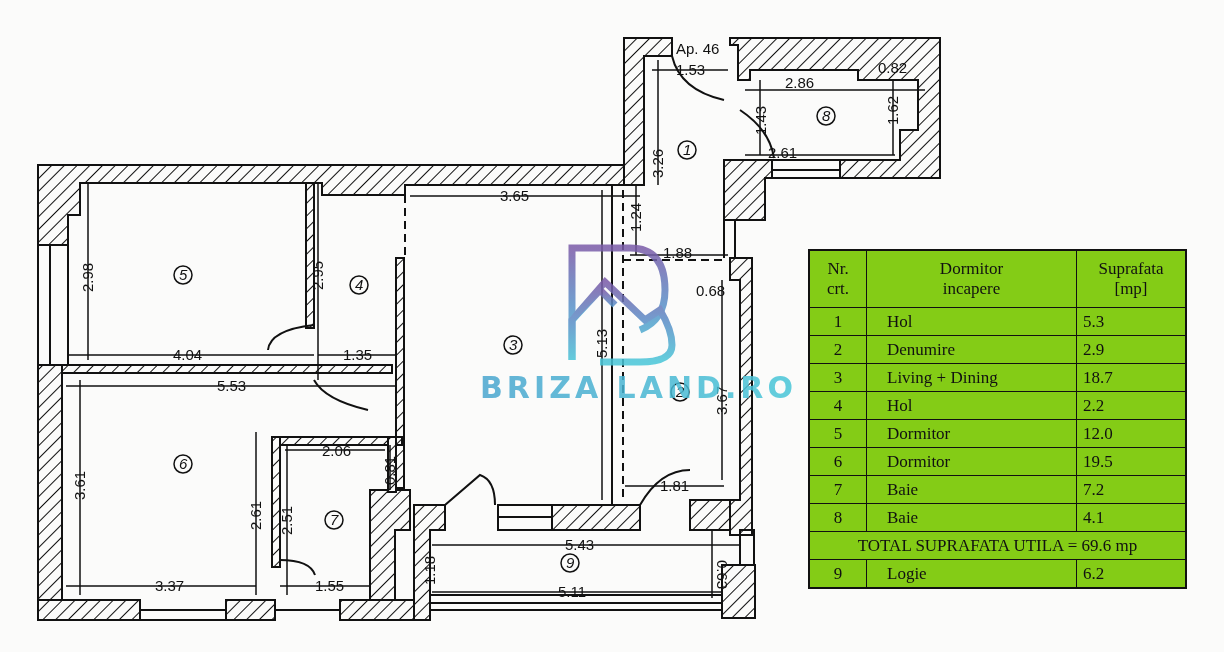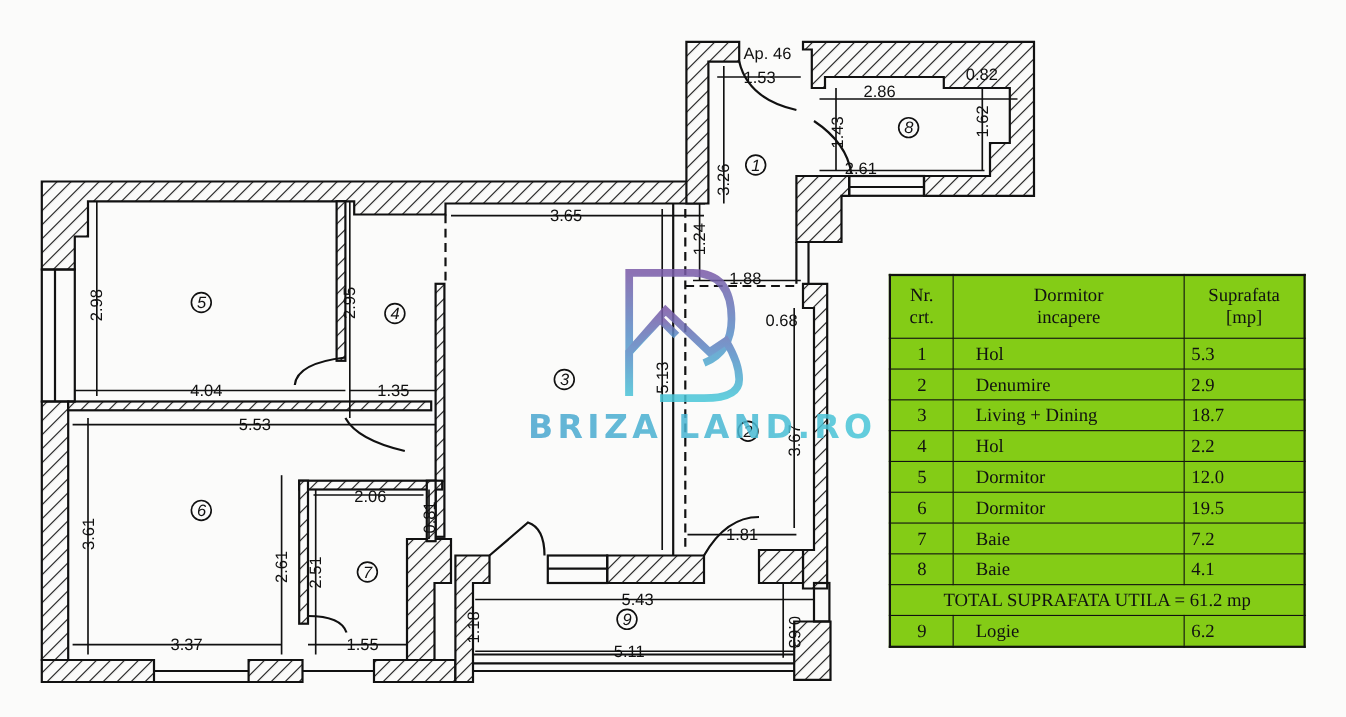--- a/index.html
+++ b/index.html
@@ -243,21 +243,21 @@
         <td class="c-nr">7</td>
         <td class="c-name">Baie</td>
         <td class="c-area">7.2</td>
       </tr>
     <tr>
         <td class="c-nr">8</td>
         <td class="c-name">Baie</td>
         <td class="c-area">4.1</td>
       </tr>
     <tr>
-        <td colspan="3" class="total">TOTAL SUPRAFATA UTILA = 61.2 mp</td>
+        <td colspan="3" class="total">TOTAL SUPRAFATA UTILA = 69.6 mp</td>
       </tr>
     <tr>
         <td class="c-nr">9</td>
         <td class="c-name">Logie</td>
         <td class="c-area">6.2</td>
       </tr>
   </tbody>
 </table>
 
 </body></html>

